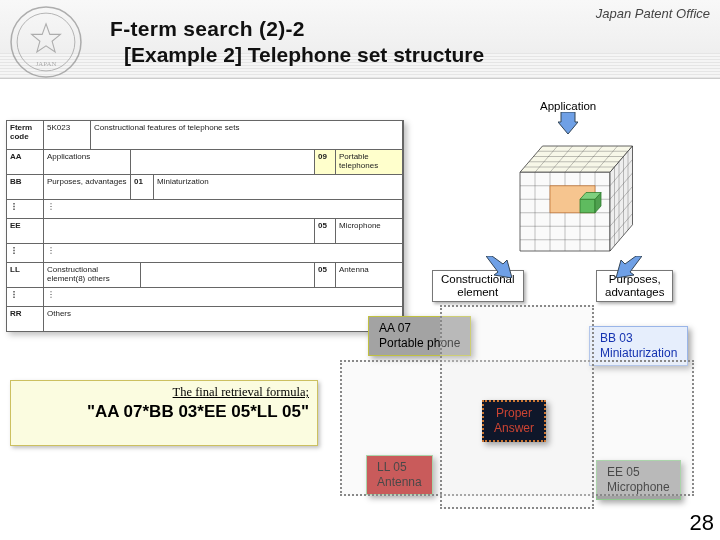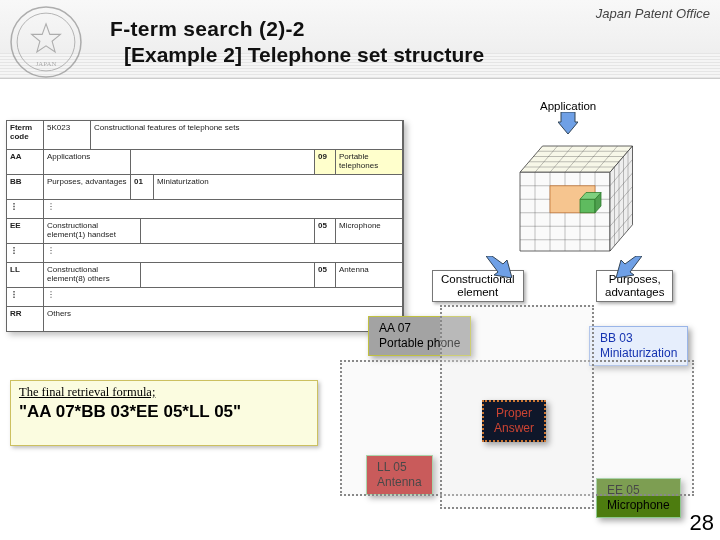--- a/index.html
+++ b/index.html
@@ -54,28 +54,29 @@
   .arrow { position:absolute; }
 
   .cube { position:absolute; left:490px; top:130px; width:150px; height:152px; }
 
   .callout { position:absolute; font-size:12px; padding:4px 10px; line-height:1.25;
              box-shadow: 3px 3px 6px rgba(0,0,0,0.35); color:#000; }
   .cy { background:#a3a3a3; border:1px solid #c0c040; }
   .cg { background:#b91c1c; border:1px solid #8fc98f; }
   .cb { background:#e6eefc; border:1px solid #9ab5e8; color:#1533b0; }
   .co { background:#0f172a; border:1px solid #e0b060; color:#c43; }
-  .cgreen2 { background:#4d7c0f; border:1px solid #8fc98f; color:#0a5;margin-top:18px; }
+  .cgreen2 { background:#a3a3a3; border:1px solid #8fc98f; color:#0a5; }
 
   .dots-outline { border-style:dashed; }
 
   .retrieval {
     position:absolute; left:10px; top:380px; width:290px; height:56px;
     background:#fbfce0; border:1px solid #ccc060; box-shadow:2px 2px 4px rgba(0,0,0,0.25);
     padding:4px 8px;
+    text-align:right;
   }
   .retrieval .lbl { font-size:12.5px; font-family:"Times New Roman",serif; text-decoration:underline; }
   .retrieval .formula { font-size:17px; font-weight:bold; margin-top:2px; }
 
   .pagenum { position:absolute; right:6px; bottom:4px; font-size:22px; color:#000; }
   .dashed-area { position:absolute; border:2px dotted #888; background:rgba(240,240,240,0.3); }
 </style>
 </head>
 <body>
 
@@ -113,21 +114,20 @@
     <div class="ts-cell" style="width:80px">Purposes, advantages</div>
     <div class="ts-cell" style="width:16px;font-weight:bold">01</div>
     <div class="ts-cell ts-mid">Miniaturization</div>
   </div>
   <div class="ts-row" style="height:18px">
     <div class="ts-cell ts-code">⋮</div>
       <div class="ts-cell ts-mid">⋮</div>
   </div>
   <div class="ts-row">
     <div class="ts-cell ts-code">EE</div>
-    <div class="ts-cell" style="width:90px">Constructional element(1) handset</div>
     <div class="ts-cell ts-mid"></div>
     <div class="ts-cell" style="width:14px;font-weight:bold">05</div>
     <div class="ts-cell" style="width:60px">Microphone</div>
   </div>
   <div class="ts-row" style="height:18px">
     <div class="ts-cell ts-code">⋮</div>
       <div class="ts-cell ts-mid">⋮</div>
   </div>
   <div class="ts-row">
     <div class="ts-cell ts-code">LL</div>

